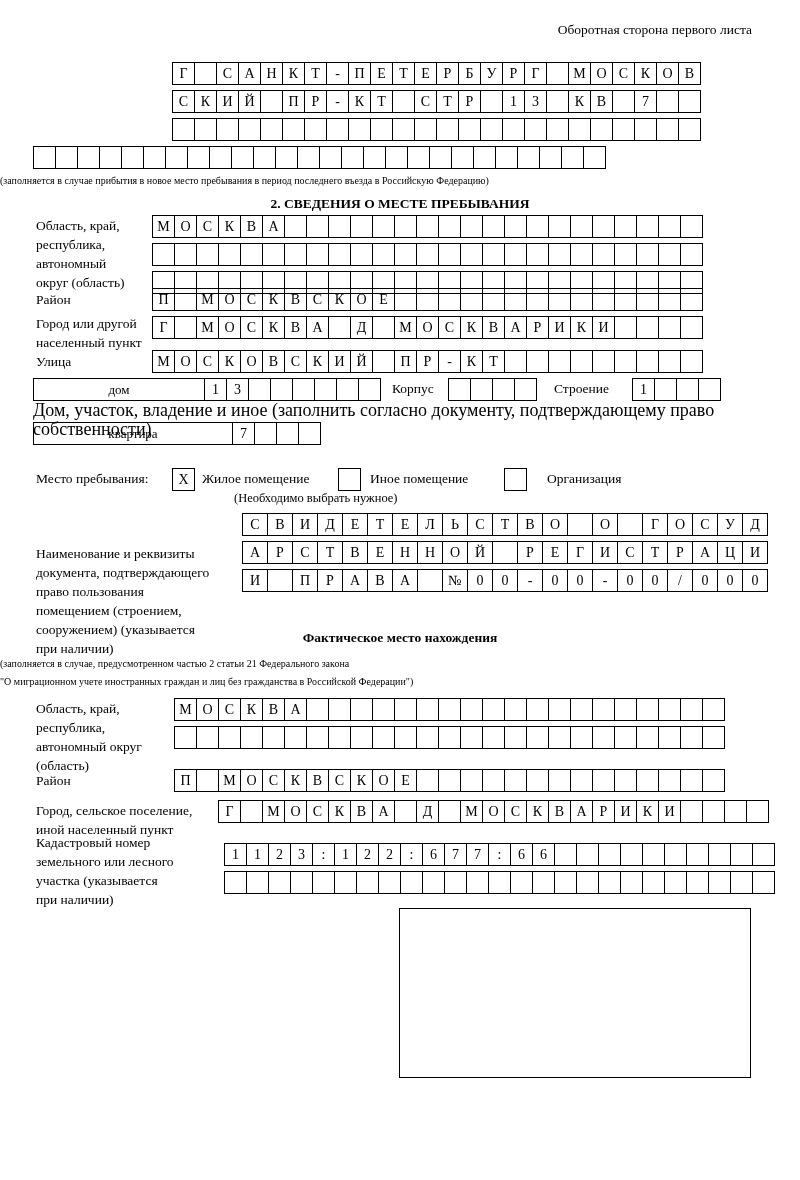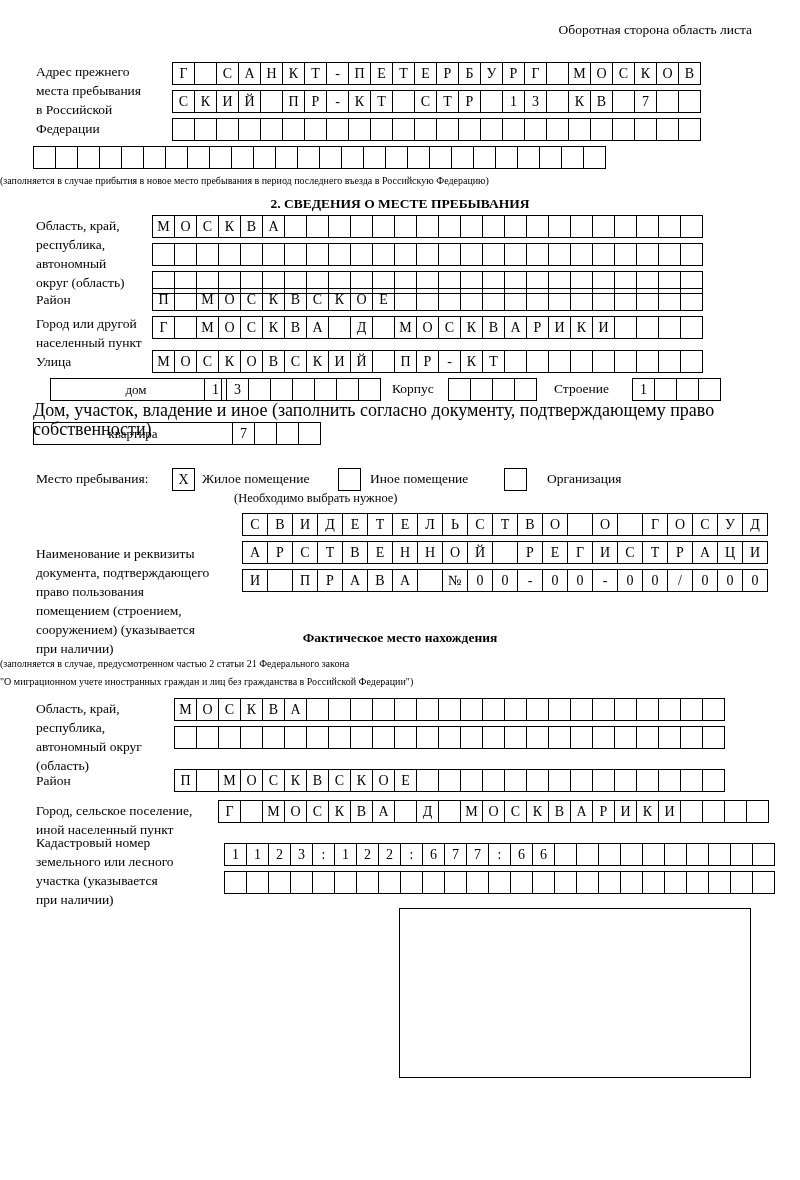--- a/index.html
+++ b/index.html
@@ -99,26 +99,22 @@
     font-size: 12.5px;
     text-align: center;
     line-height: 17px;
   }
 </style>
 </head>
 <body>
 
 <div class="page">
 
-  <div class="hdr-right">Оборотная сторона область листа</div>
-
-  <div class="lbl" style="left:36px; top:62px;">Адрес прежнего
-места пребывания
-в Российской
-Федерации</div>
+  <div class="hdr-right">Оборотная сторона первого листа</div>
+
 
   <div class="cellrow" id="prev-row1" style="left:172px; top:62px;">
       <div class="cell">Г</div>
       <div class="cell"></div>
       <div class="cell">С</div>
       <div class="cell">А</div>
       <div class="cell">Н</div>
       <div class="cell">К</div>
       <div class="cell">Т</div>
       <div class="cell">-</div>
@@ -391,21 +387,21 @@
       <div class="cell"></div>
       <div class="cell"></div>
       <div class="cell"></div>
       <div class="cell"></div>
       <div class="cell"></div>
       <div class="cell"></div>
       <div class="cell"></div>
       <div class="cell"></div>
     </div>
 
-  <div class="boxlabel" style="left:50px; top:378px; width:172px;">дом</div>
+  <div class="boxlabel" style="left:33px; top:378px; width:172px;">дом</div>
   <div class="cellrow" id="s2-house" style="left:204px; top:378px;">
       <div class="cell">1</div>
       <div class="cell">3</div>
       <div class="cell"></div>
       <div class="cell"></div>
       <div class="cell"></div>
       <div class="cell"></div>
       <div class="cell"></div>
       <div class="cell"></div>
     </div>

